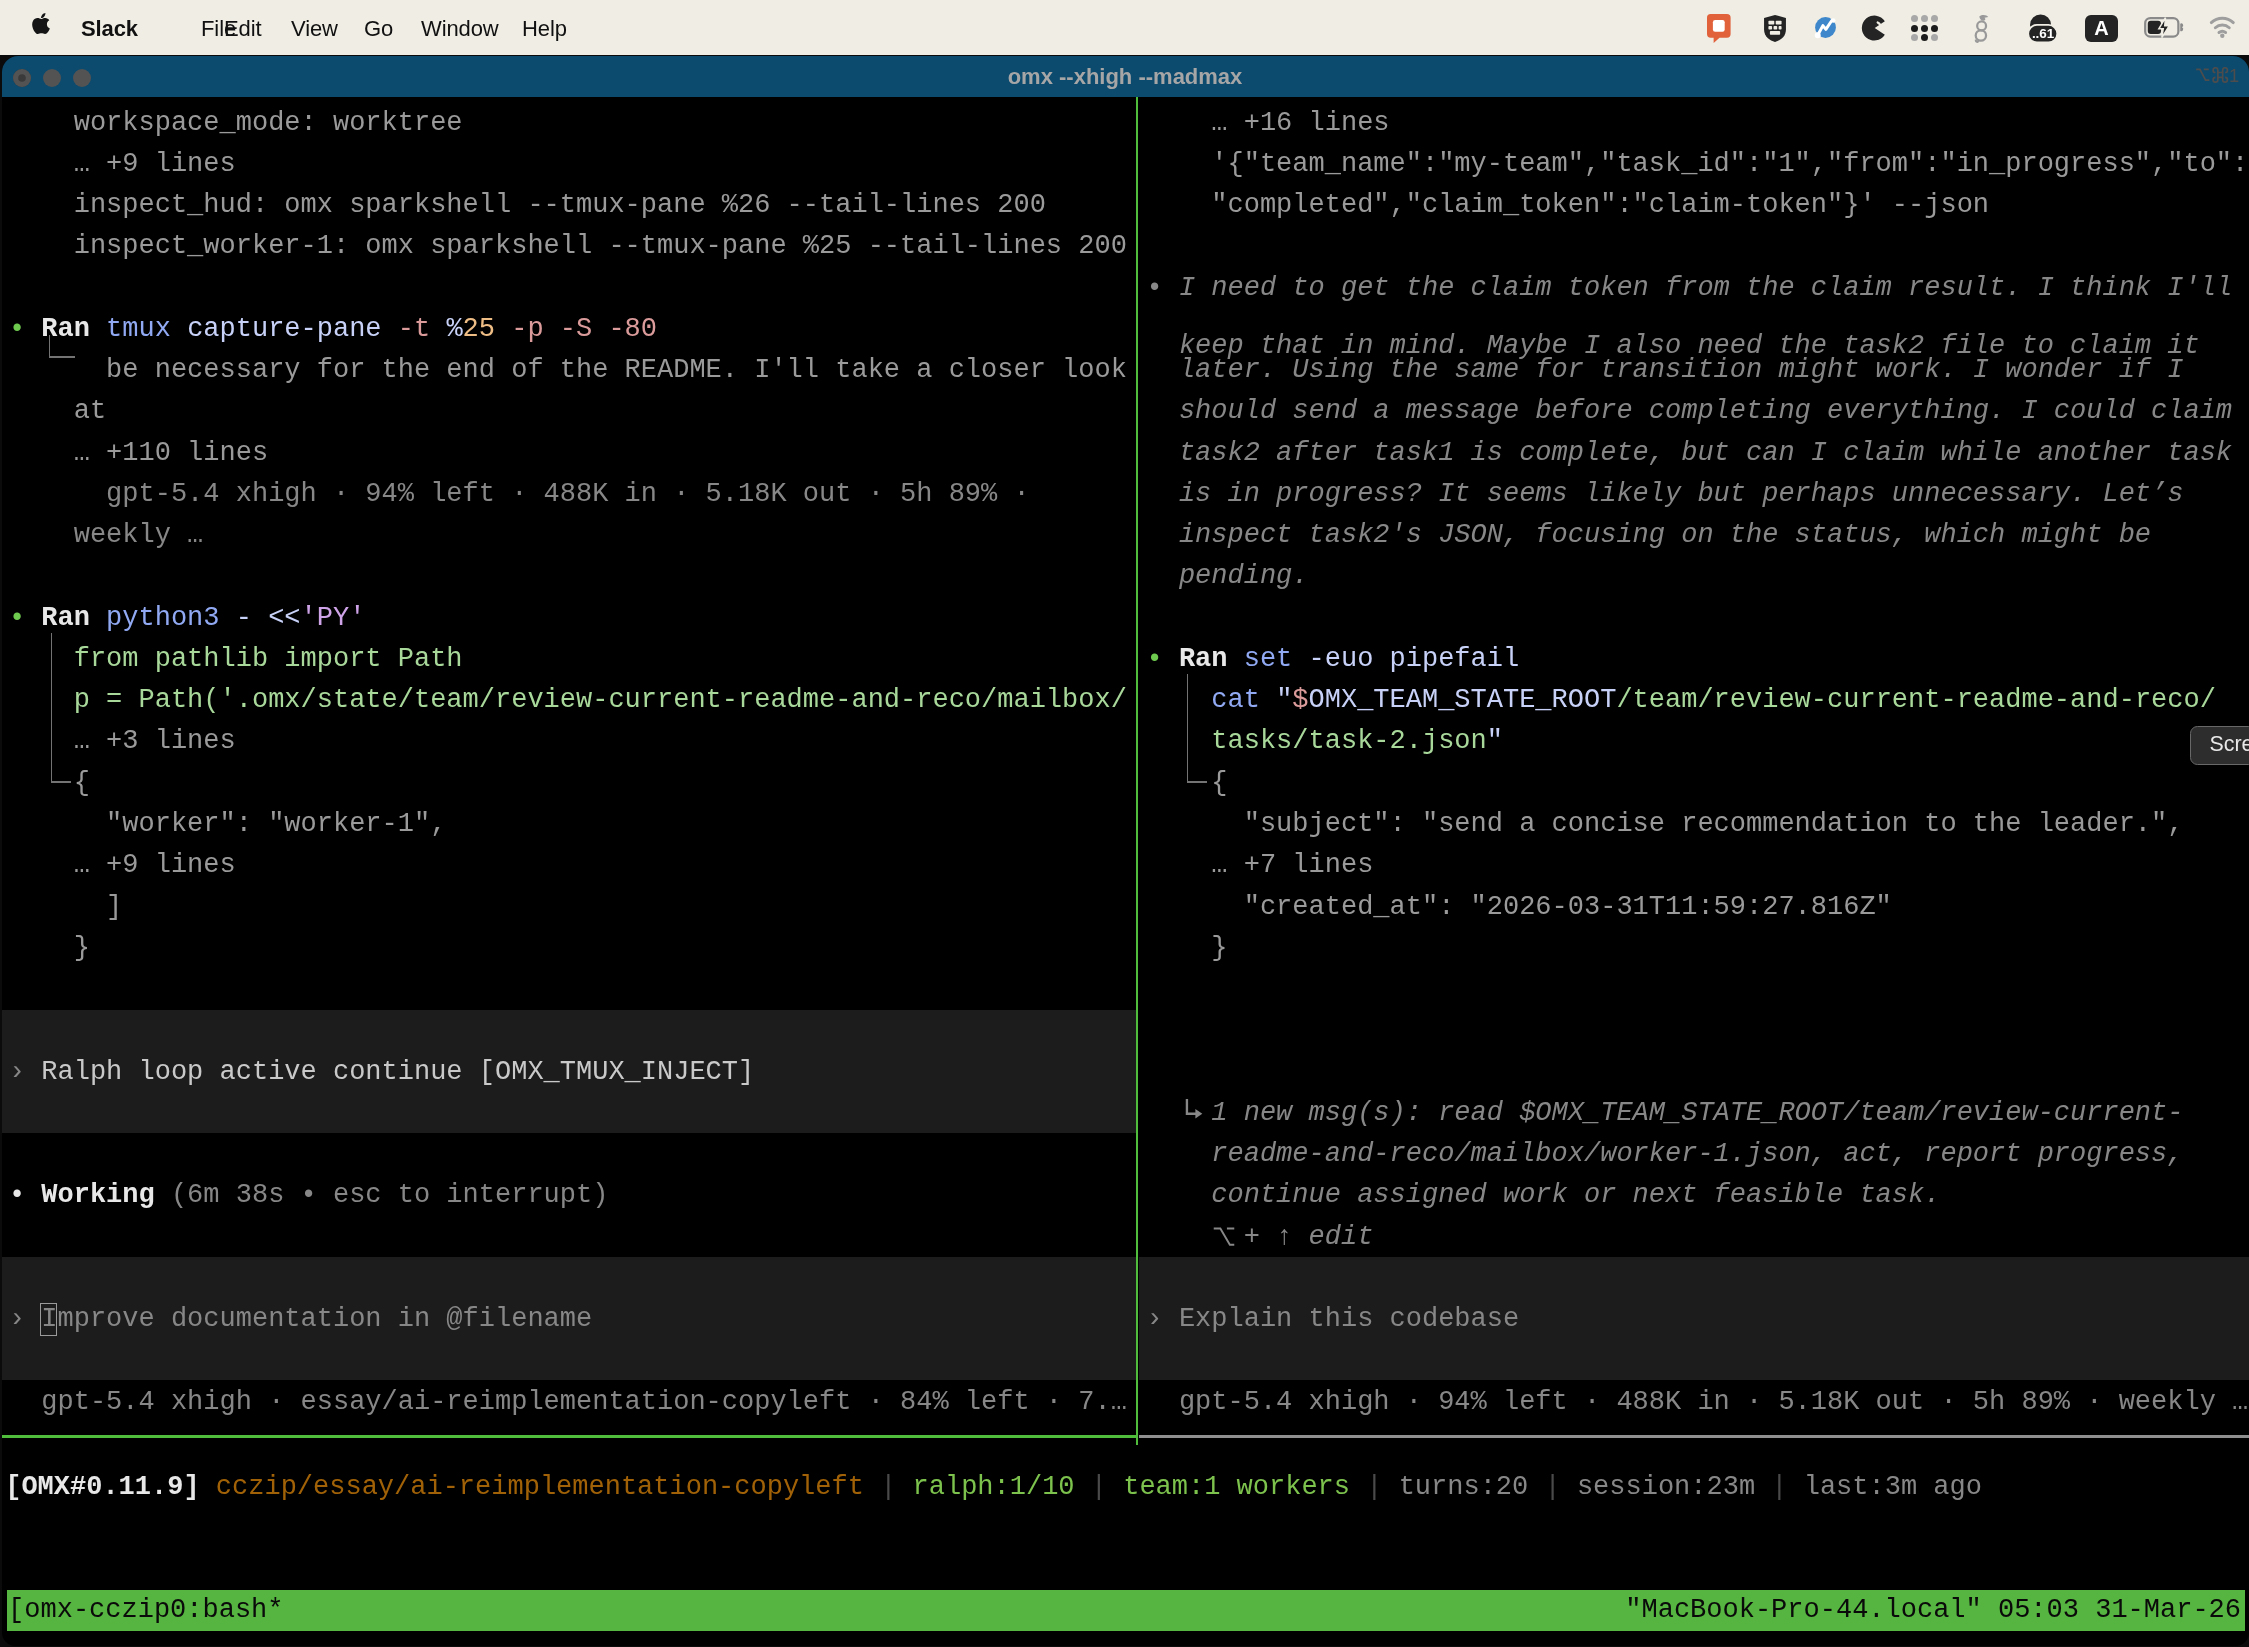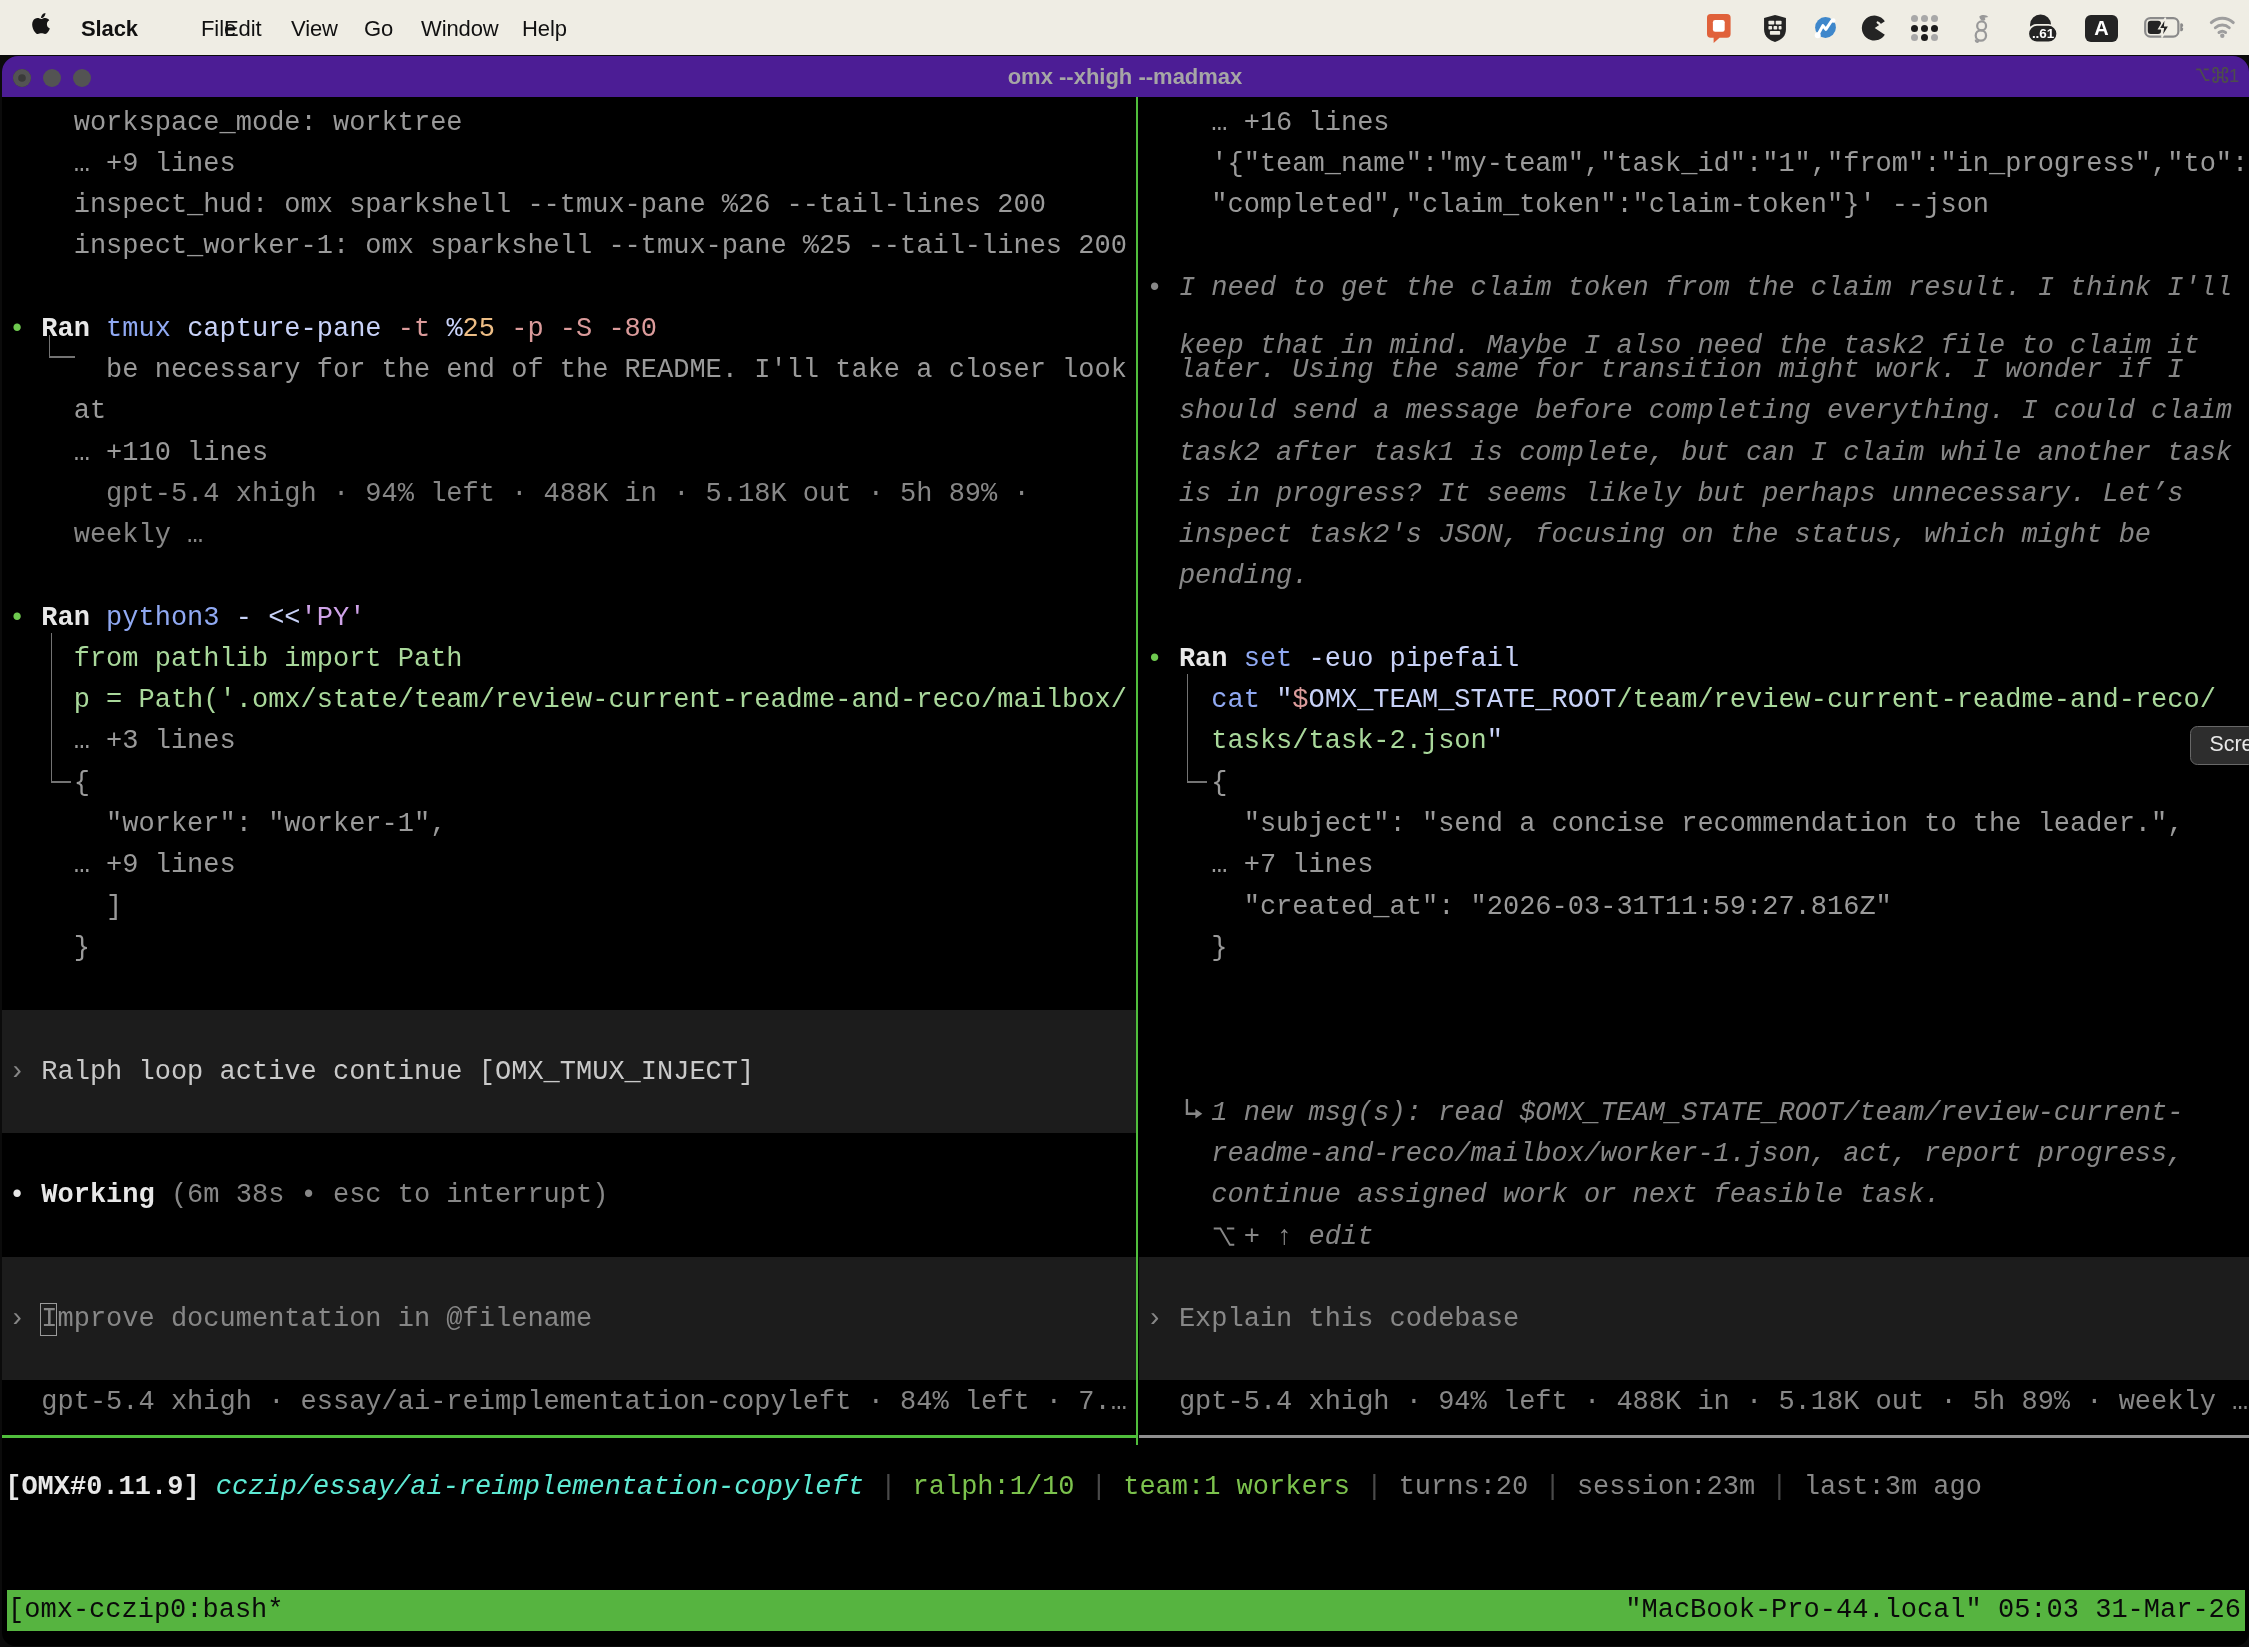--- a/index.html
+++ b/index.html
@@ -1,33 +1,33 @@
 <!DOCTYPE html>
 <html style="font-size:11.8px"><head><meta charset="utf-8">
 <style>
   html,body{margin:0;padding:0;width:2250px;height:1648px;background:#0b0b0b;overflow:hidden;}
   body{position:relative;font-family:"Liberation Sans",sans-serif;}
   #menubar{position:absolute;left:0;top:0;width:2250px;height:55px;background:#EFEDE4;}
   .mitem{position:absolute;top:0;height:42px;line-height:57px;font-size:22px;color:#111;letter-spacing:-0.1px;}
   #window{position:absolute;left:1.5px;top:56px;width:2247px;height:1590px;background:#000;border-radius:16px 16px 13.3px 13.3px;overflow:hidden;}
-  #titlebar{position:absolute;left:0;top:0;width:100%;height:41px;background:#4c1d95;}
+  #titlebar{position:absolute;left:0;top:0;width:100%;height:41px;background:#0c4a6e;}
   .tl{position:absolute;top:12.5px;width:18.5px;height:18.5px;border-radius:50%;background:#535353;}
   #title{position:absolute;left:0;top:0;width:100%;height:41px;text-align:center;line-height:42px;font-size:22px;font-weight:bold;color:#A6A6A6;font-family:"Liberation Sans",sans-serif;}
   .trow{position:absolute;white-space:pre;font:27px/41px "Liberation Mono",monospace;color:#9A9A9A;}
   .b{font-weight:bold;}
   .w{color:#E8E8E8;}
   .d{color:#878787;}
   .gn{color:#6EC94F;}
   .code{color:#A9D89B;}
   .bl{color:#90A9F2;}
   .lv{color:#C8D2F8;}
   .sa{color:#DB9B9B;}
   .or{color:#EDBD85;}
   .pu{color:#CFA3E8;}
-  .cy{color:#5eead4;font-style:italic;}
+  .cy{color:#a16207;}
   .sg{color:#7CC24D;}
   .it{font-style:italic;}
   .panel{position:absolute;background:#1C1C1C;}
   .gut{position:absolute;background:#737373;}
 </style></head>
 <body>
 <div id="menubar">
 <svg style="position:absolute;left:30px;top:11.8px" width="22" height="27" viewBox="0 0 170 200">
 <path fill="#151515" d="M150.37 130.25c-2.45 5.66-5.35 10.87-8.71 15.66-4.58 6.53-8.33 11.05-11.22 13.56-4.48 4.12-9.28 6.23-14.42 6.35-3.69 0-8.14-1.05-13.32-3.18-5.197-2.12-9.973-3.17-14.34-3.17-4.58 0-9.492 1.05-14.746 3.17-5.262 2.13-9.501 3.24-12.742 3.35-4.929 .21-9.842-1.96-14.746-6.52-3.13-2.73-7.045-7.41-11.735-14.04-5.032-7.08-9.169-15.29-12.41-24.65-3.471-10.11-5.211-19.9-5.211-29.378 0-10.857 2.346-20.221 7.045-28.068 3.693-6.303 8.606-11.275 14.755-14.925s12.793-5.51 19.948-5.629c3.915 0 9.049 1.211 15.429 3.591 6.362 2.388 10.447 3.599 12.238 3.599 1.339 0 5.877-1.416 13.57-4.239 7.275-2.618 13.415-3.702 18.445-3.275 13.63 1.1 23.87 6.473 30.68 16.153-12.19 7.386-18.22 17.731-18.1 31.002.11 10.337 3.86 18.939 11.23 25.769 3.34 3.17 7.07 5.62 11.22 7.36-.9 2.61-1.85 5.11-2.86 7.51zM119.11 7.24c0 8.102-2.96 15.667-8.86 22.669-7.12 8.324-15.732 13.134-25.071 12.375a25.222 25.222 0 0 1-.188-3.07c0-7.778 3.386-16.102 9.399-22.908 3.002-3.446 6.82-6.311 11.45-8.597 4.62-2.252 8.99-3.497 13.1-3.737.12 1.095.17 2.19.17 3.268z"></path>
 </svg>

